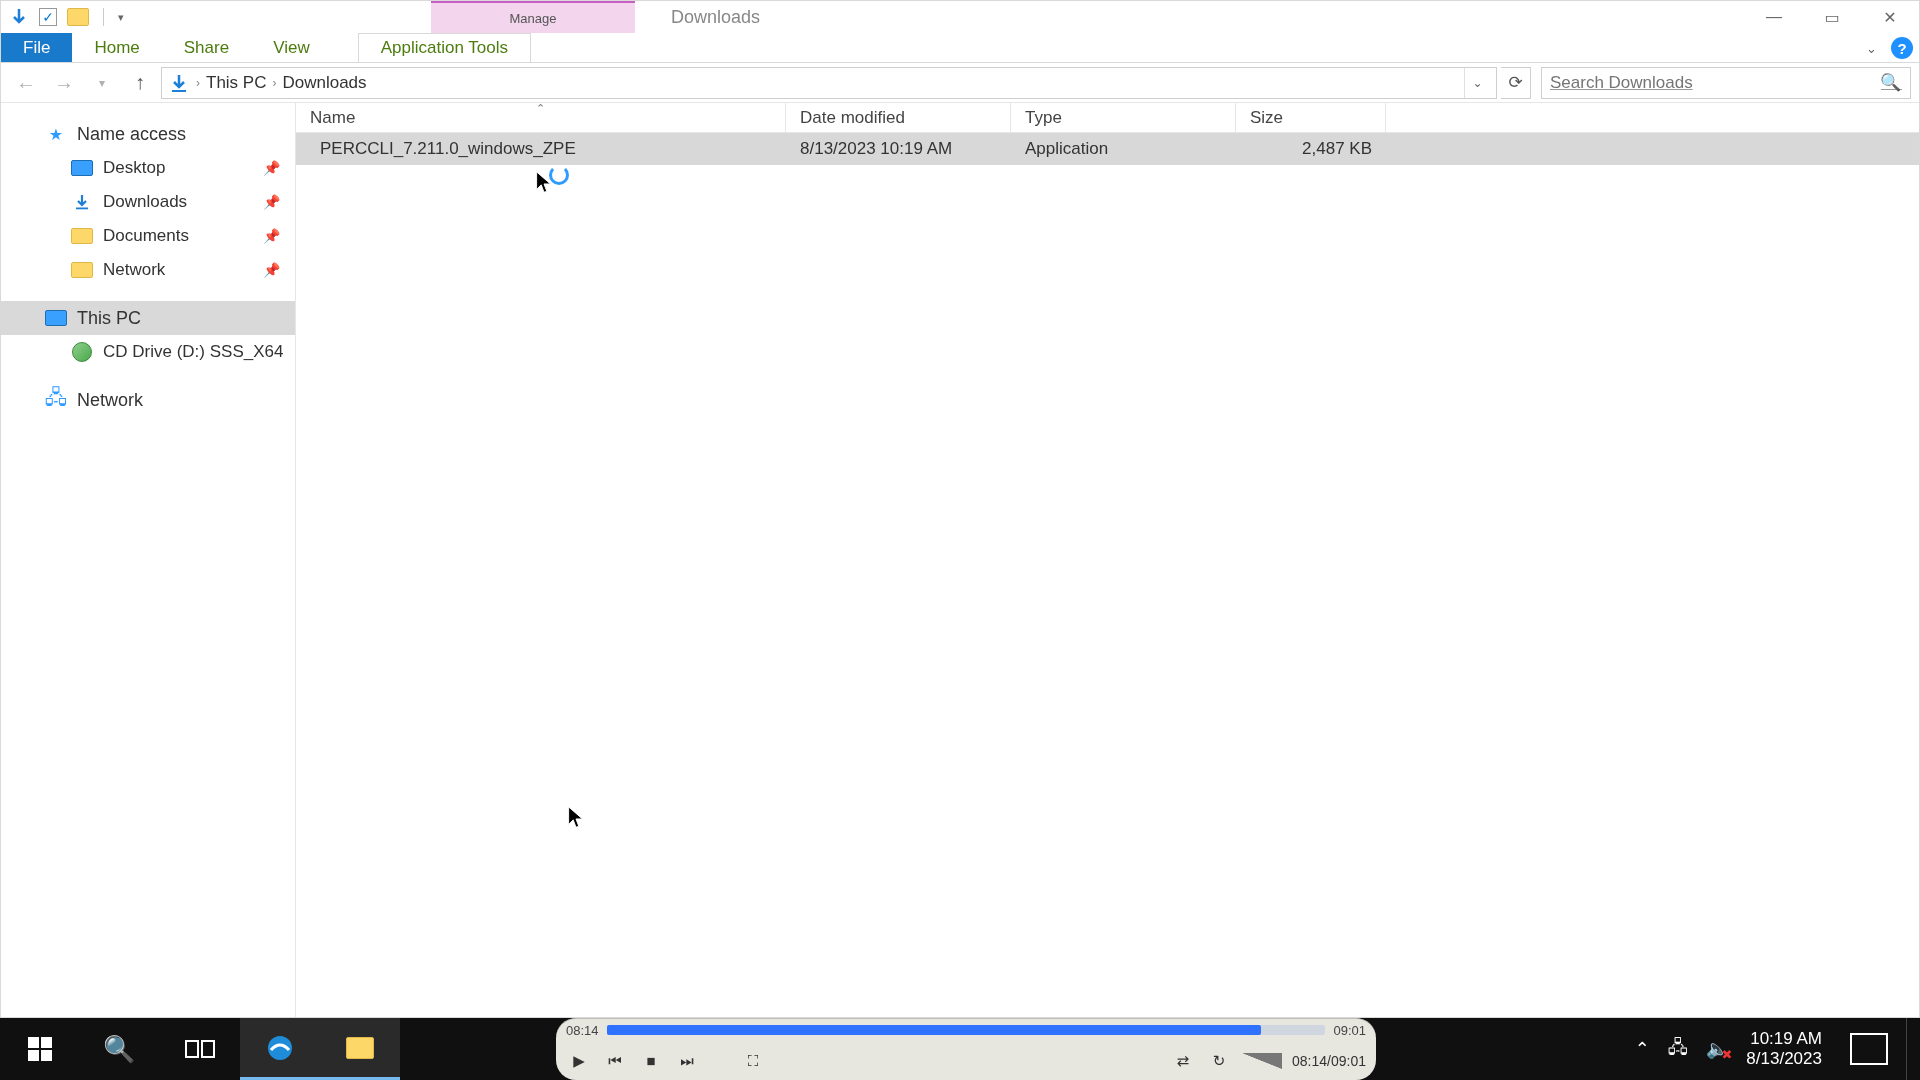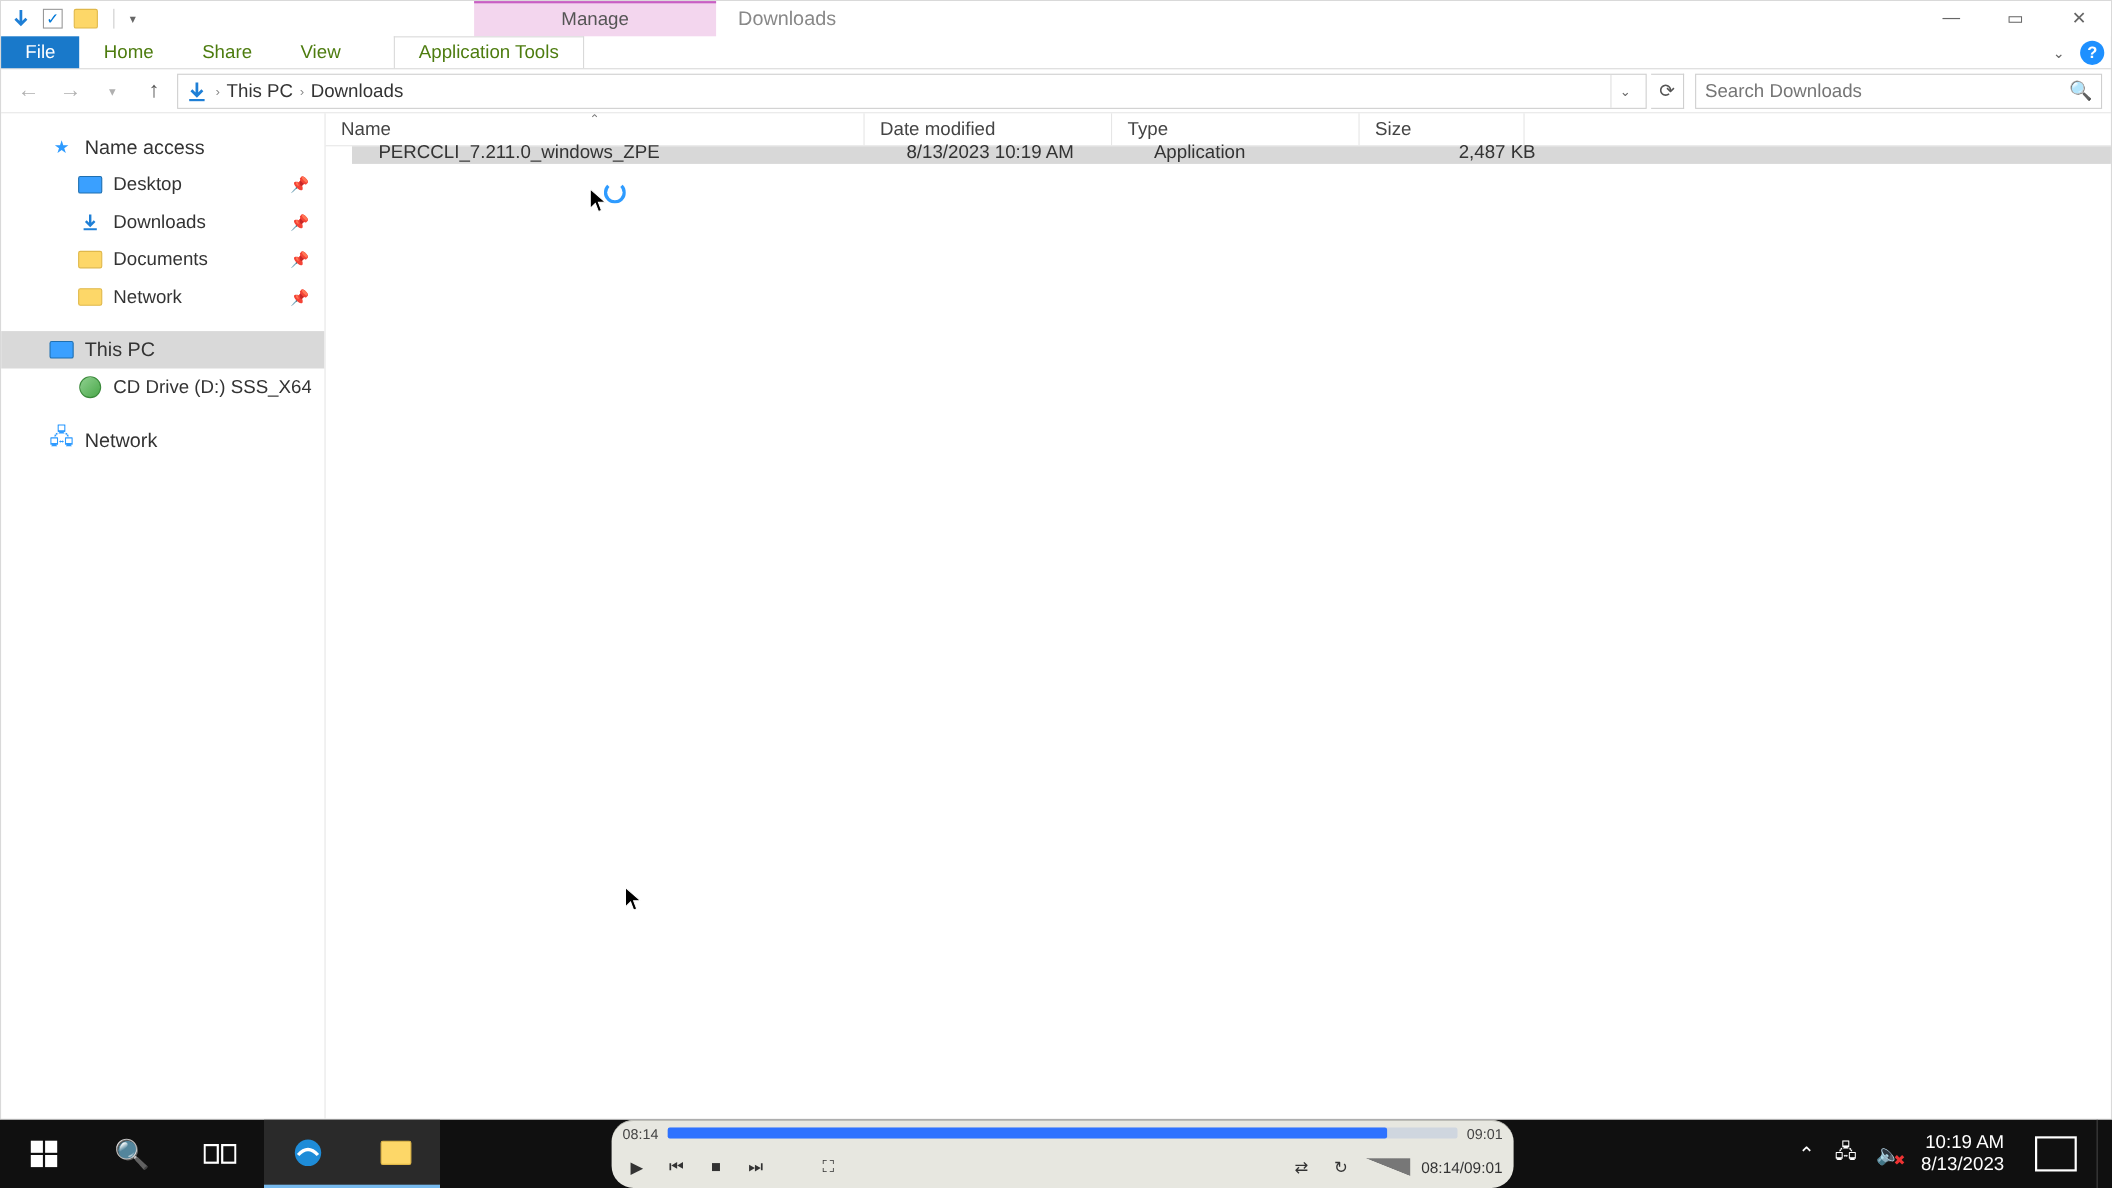--- a/index.html
+++ b/index.html
@@ -11,21 +11,21 @@
     border: 1px solid #d9d9d9;
   }
 
   
   .titlebar { height: 32px; display: flex; align-items: stretch; background: #fff; position: relative; }
   .qat { display: flex; align-items: center; gap: 10px; padding: 0 8px; }
   .qat-down { width: 20px; height: 22px; display:flex; align-items:center; justify-content:center; }
   .qat-check { width: 18px; height: 18px; border: 1px solid #999; display:flex; align-items:center; justify-content:center; font-size: 14px; color:#0078d7; }
   .qat-folder { width: 22px; height: 18px; background:#fdd768; border:1px solid #e0b84a; border-radius:2px; }
   .qat-sep { width: 1px; height: 18px; background: #ccc; margin: 0 4px; align-self: center; }
-  .context-tab { position:absolute; left:430px; top:0; width:220px; height:32px; text-align:right; font-size:17px; color:#555; background:#f3d6ee; border-top:2px solid #c85fc3; display:flex; align-items:center; justify-content:center; }
+  .context-tab { position:absolute; left:430px; top:0; width:204px; height:32px; text-align:right; font-size:13px; color:#555; background:#f3d6ee; border-top:2px solid #c85fc3; display:flex; align-items:center; justify-content:center; }
   .title-text { position:absolute; left:670px; top:0; height:32px; display:flex; align-items:center; font-size:18px; color:#888; }
   .win-controls { position:absolute; right:0; top:0; height:32px; display:flex; }
   .win-btn { width:58px; display:flex; align-items:center; justify-content:center; font-size:16px; color:#666; }
 
   
   .ribbon { height:30px; display:flex; align-items:stretch; border-bottom:1px solid #d9d9d9; position:relative; }
   .rtab { padding:0 22px; display:flex; align-items:center; font-size:17px; color:#4d7c0f; }
   .rtab.file { background:#1979ca; color:#ffffff; }
   .rtab.context { border:1px solid #d9d9d9; border-bottom:none; }
   .ribbon-right { position:absolute; right:6px; top:0; height:30px; display:flex; align-items:center; gap:14px; }
@@ -35,21 +35,21 @@
   
   .addr-row { height:40px; display:flex; align-items:center; border-bottom:1px solid #e6e6e6; padding:4px 8px; gap:4px; }
   .nav-btn { width:34px; height:30px; display:flex; align-items:center; justify-content:center; color:#b0b0b0; font-size:20px; }
   .up-btn { color:#555; font-size:20px; }
   .addr-bar { flex:1; height:32px; border:1px solid #cfcfcf; display:flex; align-items:center; padding:0 6px; gap:6px; }
   .addr-icon { width:22px; height:22px; display:flex; align-items:center; justify-content:center; }
   .bc-sep { color:#888; font-size:12px; }
   .bc-item { font-size:17px; color:#333; }
   .addr-drop { width:26px; display:flex; align-items:center; justify-content:center; color:#666; font-size:12px; border-left:1px solid #e0e0e0; height:100%; }
   .refresh { width:30px; height:32px; border:1px solid #cfcfcf; border-left:none; display:flex; align-items:center; justify-content:center; color:#555; font-size:17px; }
-  .search { width:370px; height:32px; border:1px solid #cfcfcf; margin-left:6px; display:flex; align-items:center; padding:0 8px; color:#999; font-size:17px; justify-content:space-between; }
+  .search { width:370px; height:32px; border:1px solid #cfcfcf; margin-left:6px; display:flex; align-items:center; padding:0 8px; color:#999; font-size:17px; justify-content:space-between;text-decoration:underline; }
   .search input { border:none; outline:none; flex:1; font-size:17px; color:#333; }
 
   
   .body { flex:1; display:flex; min-height:0; }
 
   
   .navpane { width:295px; border-right:1px solid #e6e6e6; padding-top:14px; overflow:hidden; }
   .nav-item { height:34px; display:flex; align-items:center; gap:10px; padding-left:44px; font-size:18px; color:#333; position:relative; }
   .nav-item.top { font-weight:400; padding-left:44px; }
   .nav-item.sub { padding-left:70px; font-size:17px; }
@@ -67,21 +67,21 @@
   
   .filelist { flex:1; display:flex; flex-direction:column; }
   .cols { height:30px; display:flex; align-items:center; border-bottom:1px solid #e6e6e6; font-size:17px; color:#444; }
   .col { padding-left:14px; border-right:1px solid #e6e6e6; height:100%; display:flex; align-items:center; position:relative; }
   .col.name { width:490px; }
   .col.date { width:225px; }
   .col.type { width:225px; }
   .col.size { width:150px; justify-content:flex-start; }
   .sort-ind { position:absolute; left:50%; top:-1px; transform:translateX(-50%); color:#777; font-size:11px; }
 
-  .row { height:16px; display:flex; align-items:flex-end; font-size:17px; color:#333;margin-left:24px; }
+  .row { height:32px; display:flex; align-items:center; font-size:17px; color:#333; }
   .row.selected { background:#d8d8d8; }
   .cell { padding-left:14px; }
   .cell.name { width:490px; display:flex; align-items:center; gap:10px; }
   .cell.date { width:225px; }
   .cell.type { width:225px; }
   .cell.size { width:150px; text-align:right; padding-right:14px; }
   .file-ic { width:20px; height:20px; background:#3b4a9a; transform:rotate(45deg); }
 
   
   .cursor { position:absolute; width:18px; height:24px; pointer-events:none; z-index:50; }

